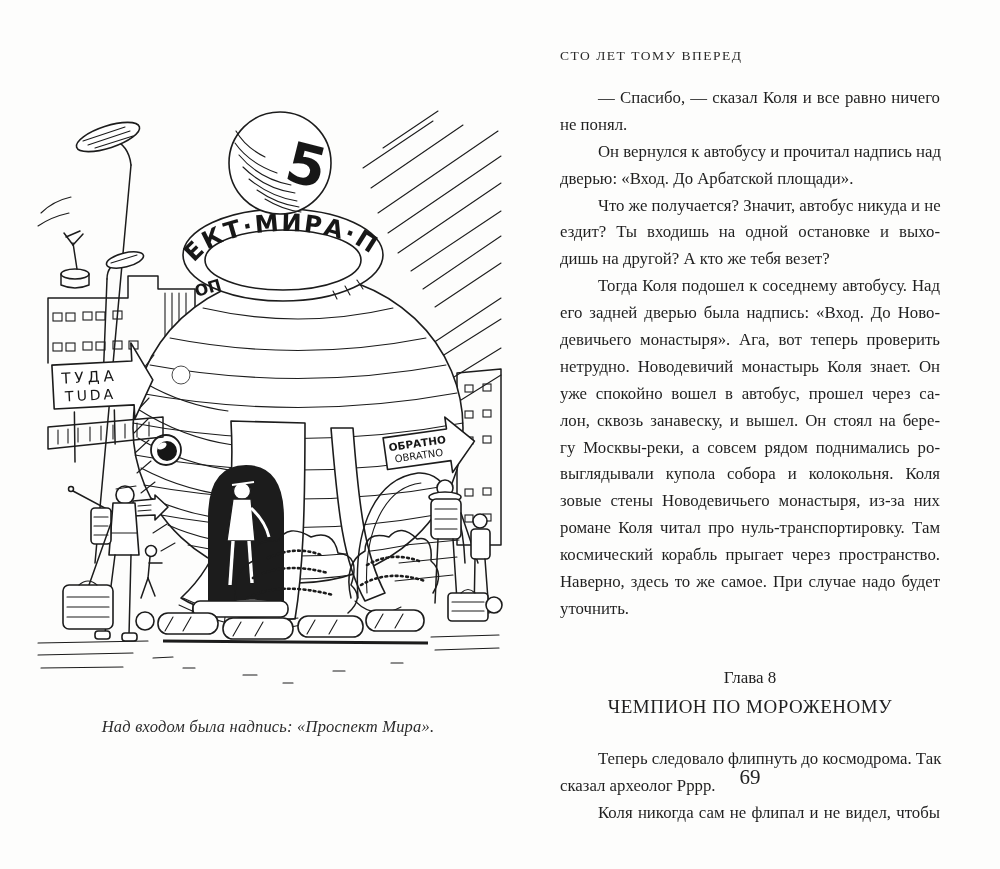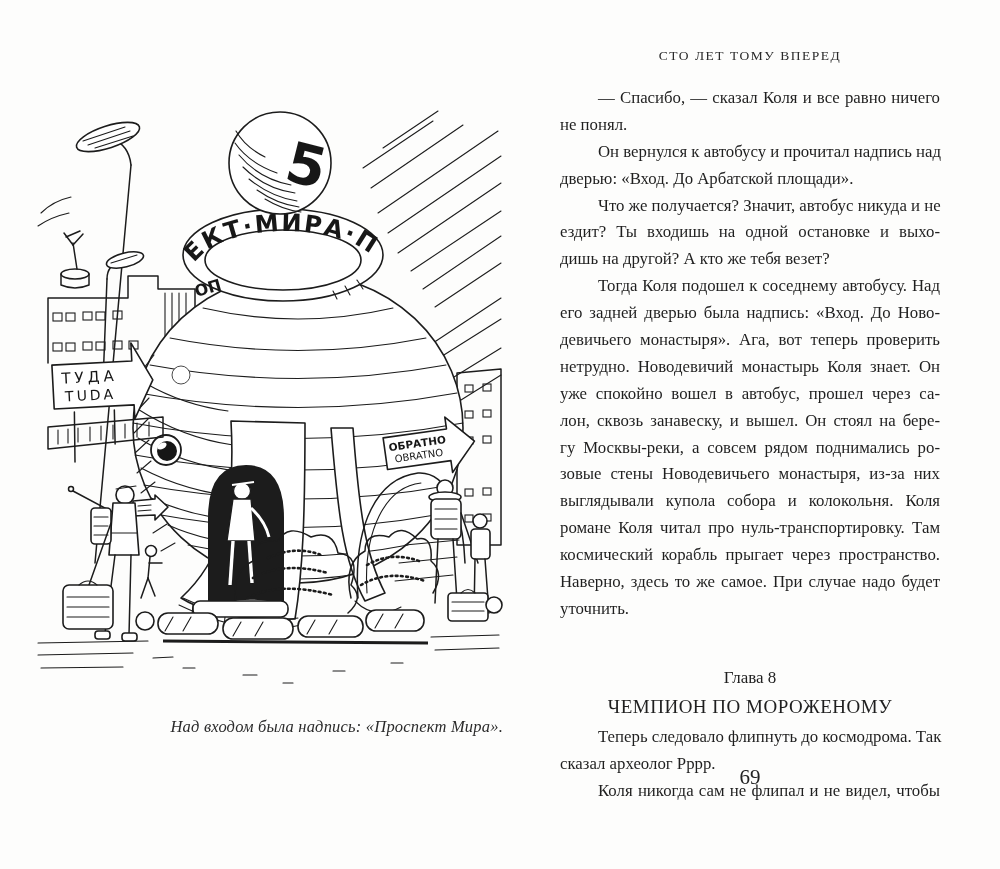--- a/index.html
+++ b/index.html
@@ -5,34 +5,34 @@
   html,body { margin:0; padding:0; background:#e8e8e8; }
   .spread {
     position:relative; width:1000px; height:869px; background:#fdfdfc;
     font-family:"Liberation Serif","DejaVu Serif",serif; color:#1f1f1f;
     overflow:hidden;
   }
   
   .figure-wrap { position:absolute; left:33px; top:93px; width:470px; }
   .figure-wrap svg { display:block; }
   .caption {
-    margin-top:12px; text-align:right; font-style:italic;
+    margin-top:12px; text-align:center; font-style:italic;
     font-size:16.5px; letter-spacing:.2px; color:#2b2b2b;
   }
   
   .running-head {
     position:absolute; left:560px; top:48px; width:380px;
-    text-align:center; font-size:13.5px; letter-spacing:1.5px; color:#2a2a2a;
+    font-size:13.5px; letter-spacing:1.5px; color:#2a2a2a;
   }
   .text-col { position:absolute; left:560px; top:85px; width:380px; }
   .line { height:26.9px; line-height:26.9px; font-size:16.8px; white-space:nowrap; }
   .para .line { text-align:justify; text-align-last:justify; }
   .para .line.last { text-align-last:left; }
   .para .line.first { text-indent:38px; }
-  .chapter { margin-top:41px; margin-bottom:1px; }
+  .chapter { margin-top:41px; margin-bottom:23px; }
   .chapter .line { text-align:center; text-align-last:center; white-space:nowrap; }
   .chapter .line.first { font-size:17px; height:27px; line-height:27px; }
   .chapter .line.last { font-size:19px; letter-spacing:.5px; height:32px; line-height:32px;font-family:Liberation Serif, serif; }
   .page-number {
     position:absolute; left:560px; top:765px; width:380px;
     text-align:center; font-size:21px; color:#222;
   }
   
   .art { stroke:#1c1c1c; fill:none; stroke-width:1.5; stroke-linecap:round; stroke-linejoin:round; }
   .artthin { stroke:#1c1c1c; fill:none; stroke-width:1.1; stroke-linecap:round; }
@@ -401,22 +401,22 @@
         <div class="line last">дишь на другой? А кто же тебя везет?</div>
       </div>
       <div class="block para">
         <div class="line first">Тогда Коля подошел к соседнему автобусу. Над</div>
         <div class="line">его задней дверью была надпись: «Вход. До Ново-</div>
         <div class="line">девичьего монастыря». Ага, вот теперь проверить</div>
         <div class="line">нетрудно. Новодевичий монастырь Коля знает. Он</div>
         <div class="line">уже спокойно вошел в автобус, прошел через са-</div>
         <div class="line">лон, сквозь занавеску, и вышел. Он стоял на бере-</div>
         <div class="line">гу Москвы-реки, а совсем рядом поднимались ро-</div>
+        <div class="line">выглядывали купола собора и колокольня. Коля</div>
         <div class="line">зовые стены Новодевичьего монастыря, из-за них</div>
-        <div class="line">выглядывали купола собора и колокольня. Коля</div>
         <div class="line">романе Коля читал про нуль-транспортировку. Там</div>
         <div class="line">космический корабль прыгает через пространство.</div>
         <div class="line">Наверно, здесь то же самое. При случае надо будет</div>
         <div class="line last">уточнить.</div>
       </div>
       <div class="block chapter">
         <div class="line first">Глава 8</div>
         <div class="line last">ЧЕМПИОН ПО МОРОЖЕНОМУ</div>
       </div>
       <div class="block para">

